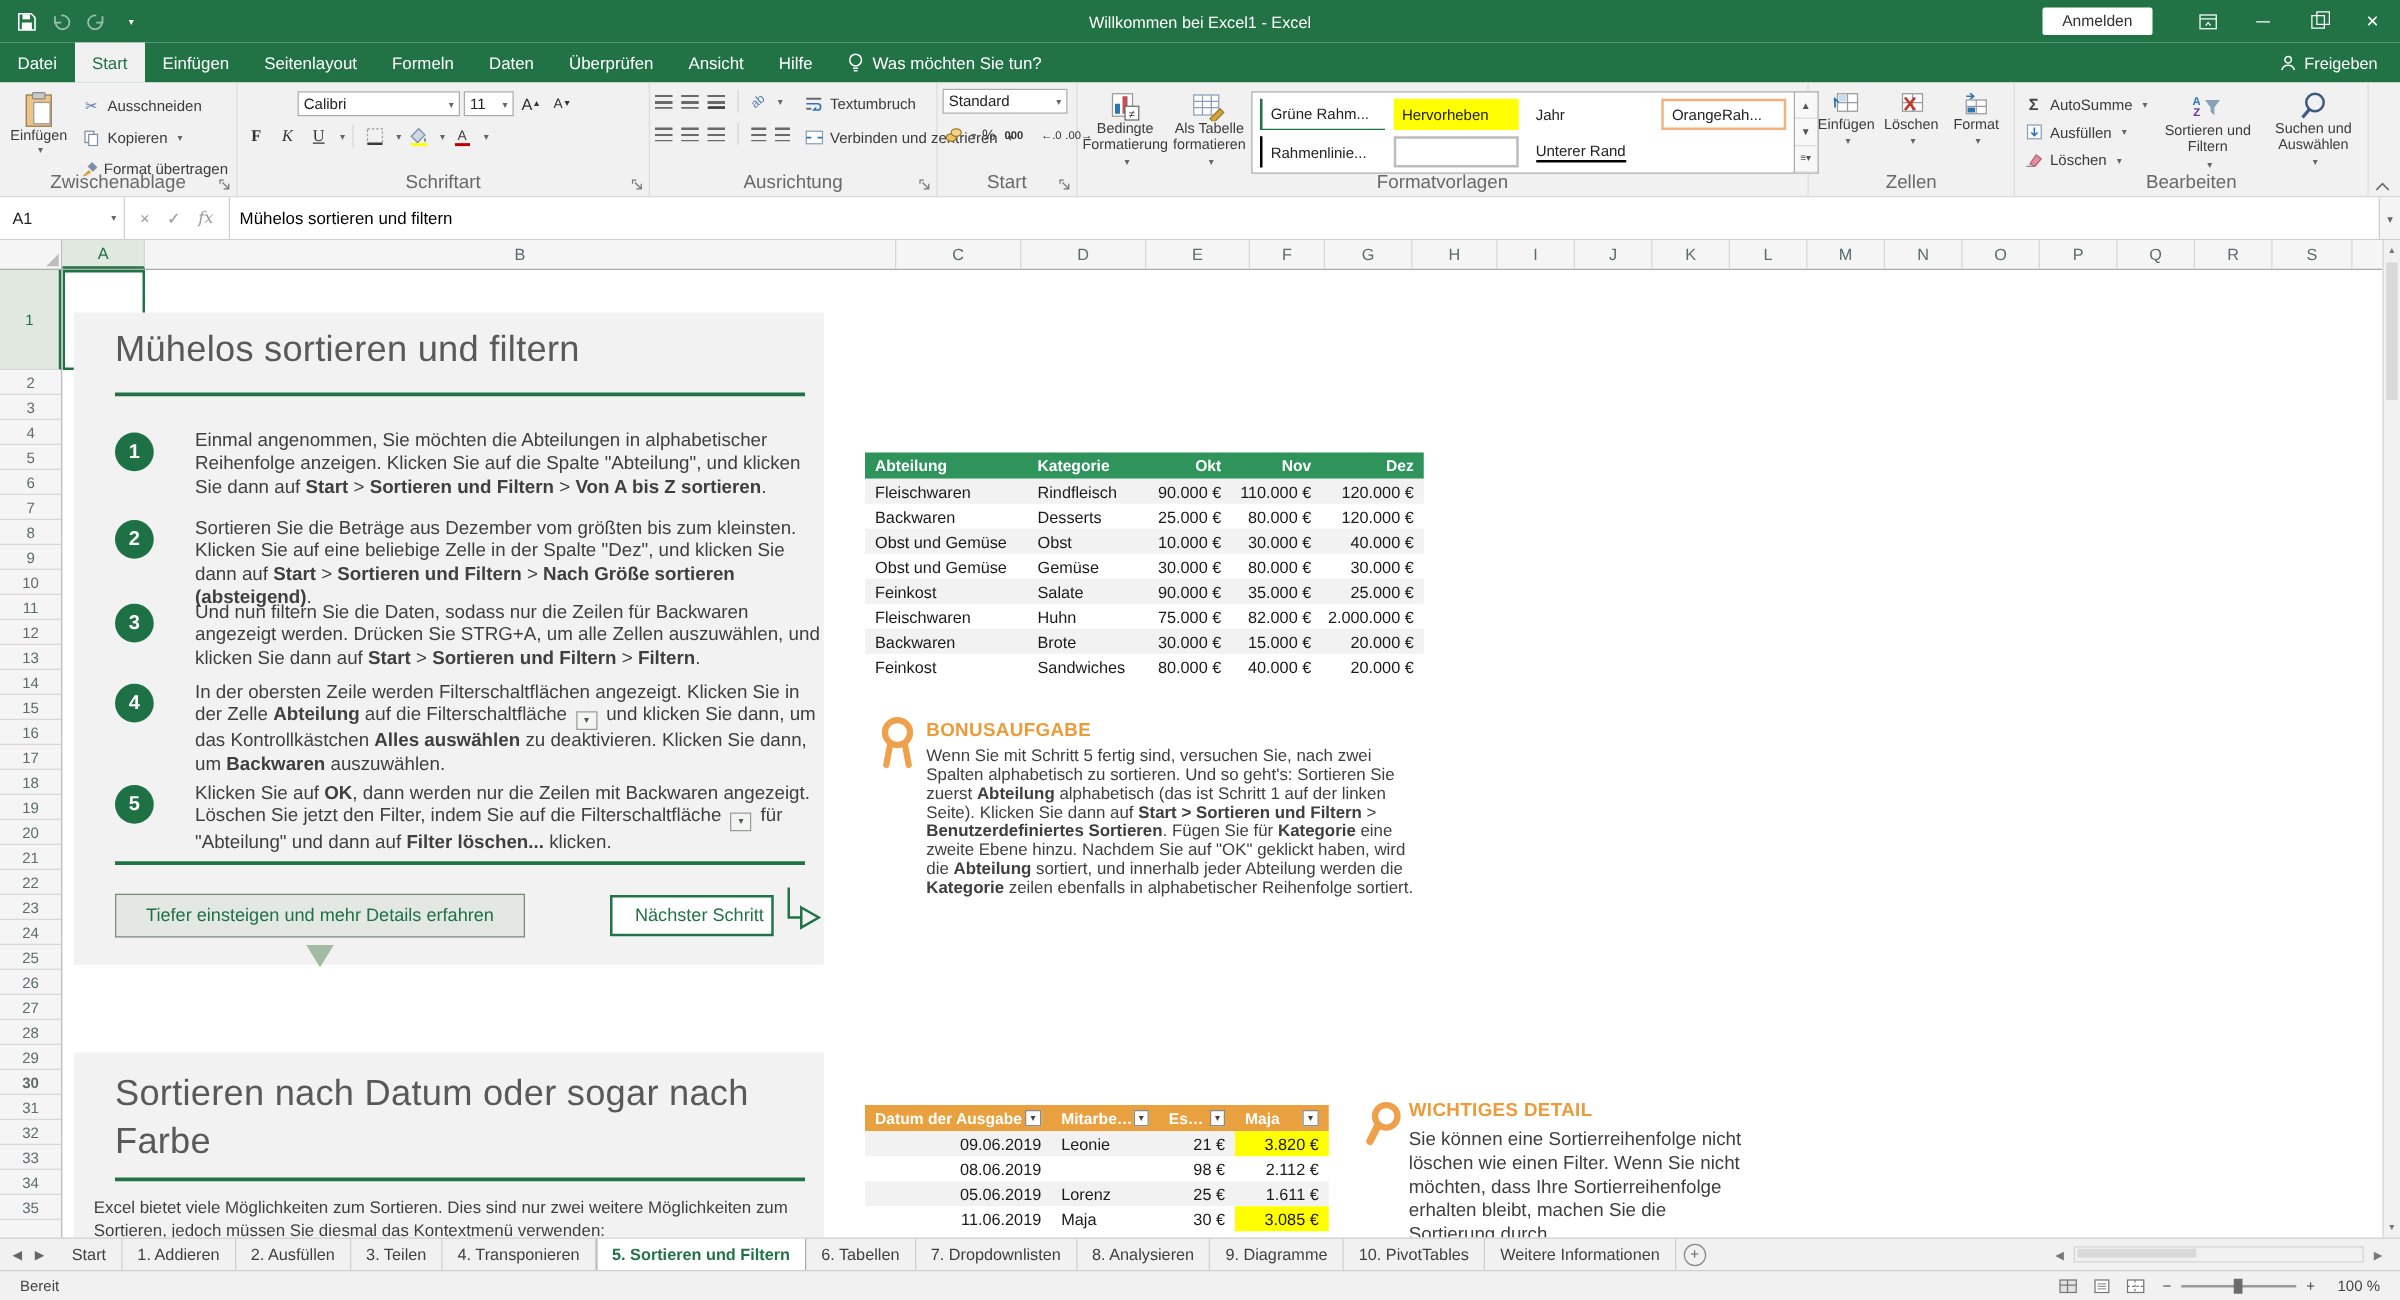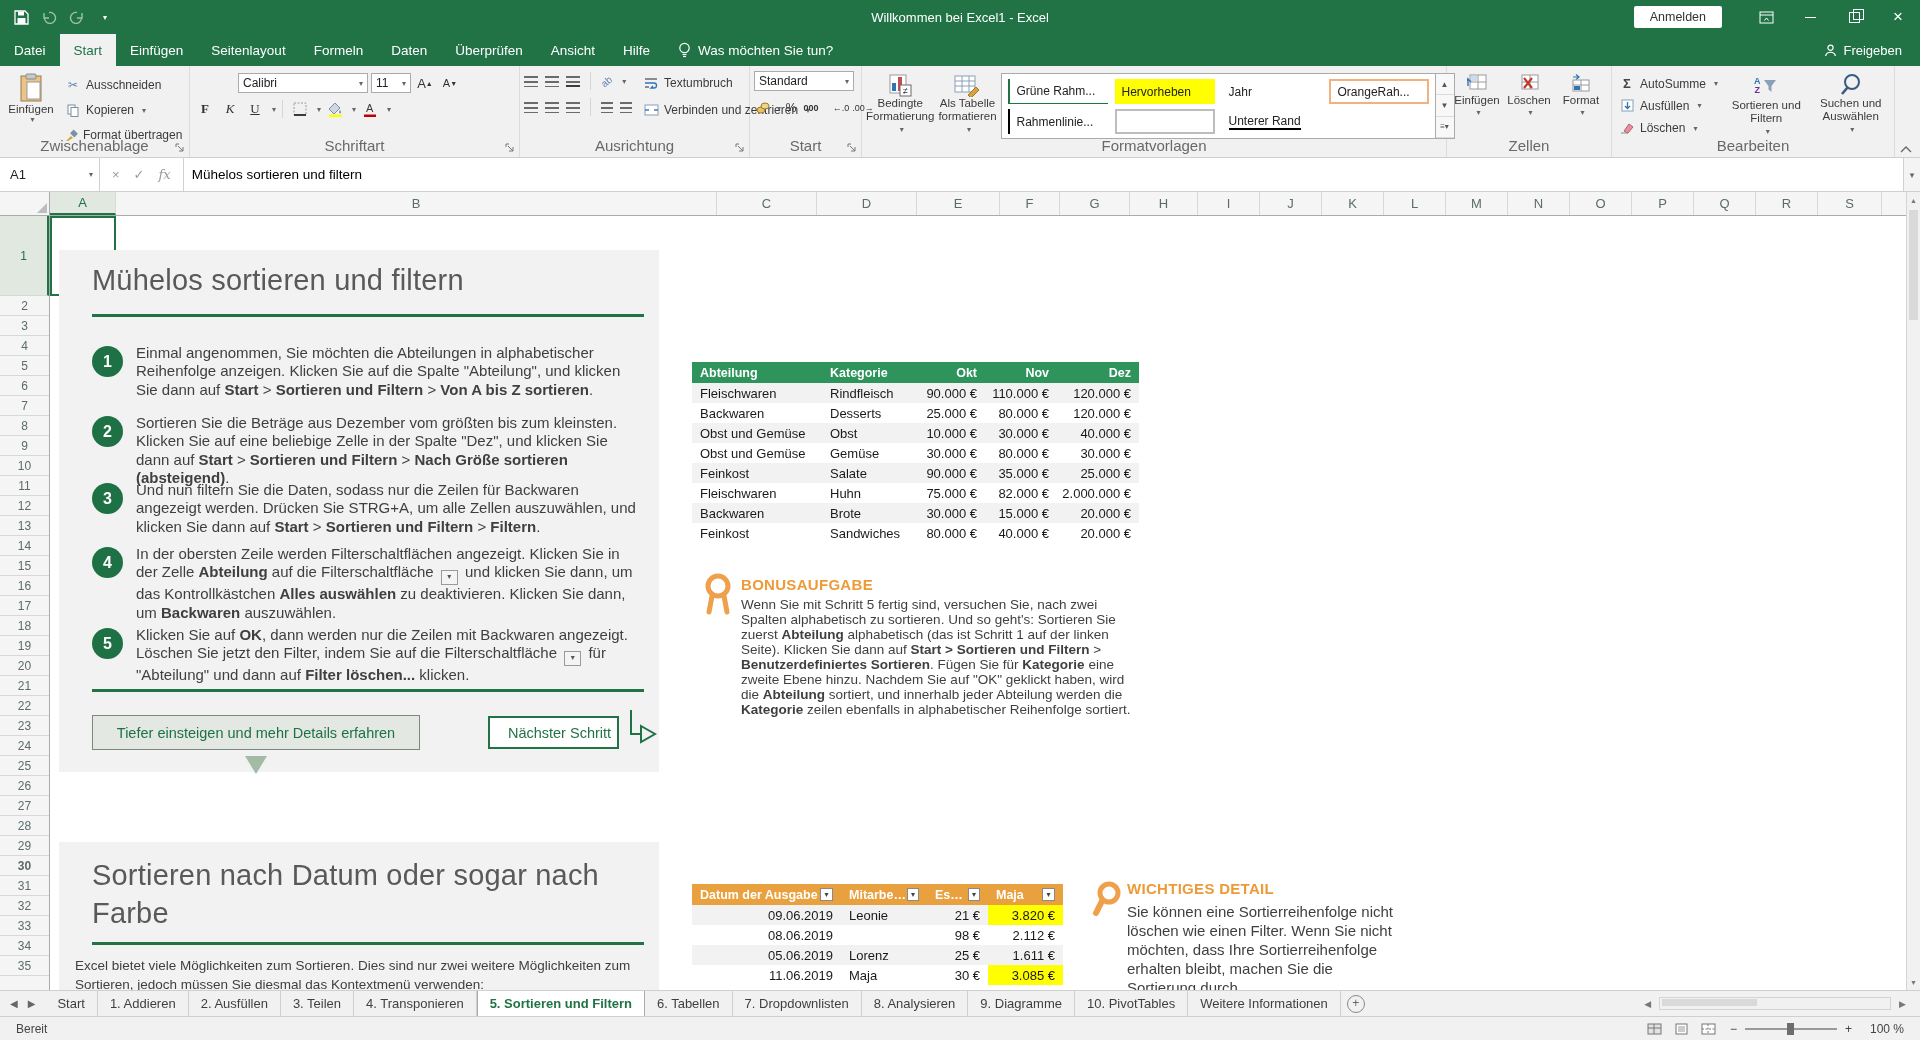--- a/index.html
+++ b/index.html
@@ -86,21 +86,21 @@
   .a1sel{position:absolute;left:0;top:0;width:66px;height:80px;border:2px solid #217346;box-sizing:border-box;}
   .a1sel::after{content:'';position:absolute;right:-4px;bottom:-4px;width:6px;height:6px;background:#217346;border:1px solid #fff;}
   .card{position:absolute;background:#f2f2f2;}
   #card1{left:9px;top:34px;width:600px;height:522px;}
   #card2{left:9px;top:626px;width:600px;height:200px;}
   .c-title{position:absolute;left:33px;top:14px;font-size:29px;font-weight:300;color:#595959;letter-spacing:.2px;}
   #card2 .c-title{top:14px;width:550px;line-height:38px;}
   .c-rule{position:absolute;left:33px;width:552px;height:3px;background:#217346;}
   .step{position:absolute;left:33px;width:553px;}
   .step-num{position:absolute;left:0;top:2px;width:31px;height:31px;border-radius:50%;background:#1e7145;color:#fff;font-size:16px;font-weight:bold;display:flex;align-items:center;justify-content:center;}
-  .step-text{margin-left:44px;width:500px;font-size:15px;line-height:18.4px;color:#3f3f3f;}
+  .step-text{margin-left:64px;width:500px;font-size:15px;line-height:18.4px;color:#3f3f3f;}
   .step-text b{font-weight:bold;}
   .finline{display:inline-block;width:15px;height:13px;border:1px solid #9a9a9a;background:#f2f5f2;font-size:8px;line-height:12px;text-align:center;color:#555;vertical-align:-2px;margin:0 3px;}
   .btn-details{position:absolute;left:33px;top:465px;width:328px;height:35px;background:#e3e8e3;border:1px solid #7d887d;color:#1e7145;font-size:14.5px;display:flex;align-items:center;justify-content:center;box-sizing:border-box;}
   .arrow-down{position:absolute;left:182px;top:504px;}
   .btn-next{position:absolute;left:429px;top:466px;width:131px;height:33px;background:#fff;border:2px solid #217346;color:#217346;font-size:14.5px;display:flex;align-items:center;justify-content:center;box-sizing:border-box;padding-left:12px;}
   .arrow-next{position:absolute;left:564px;top:458px;}
   .intro{position:absolute;left:16px;top:114px;width:578px;font-size:13.5px;line-height:19.3px;color:#3f3f3f;}
 
   
   .dtable{position:absolute;}

